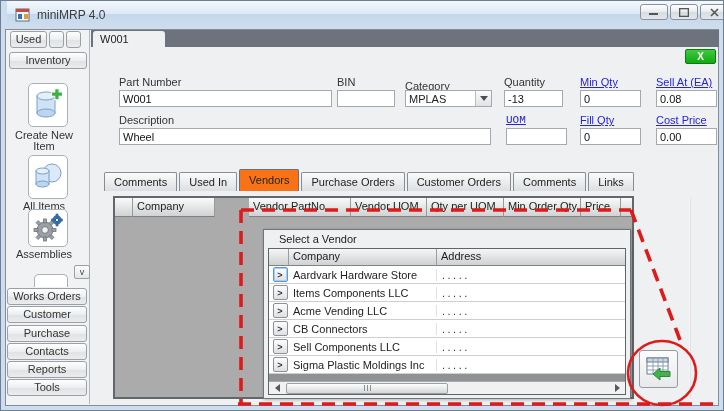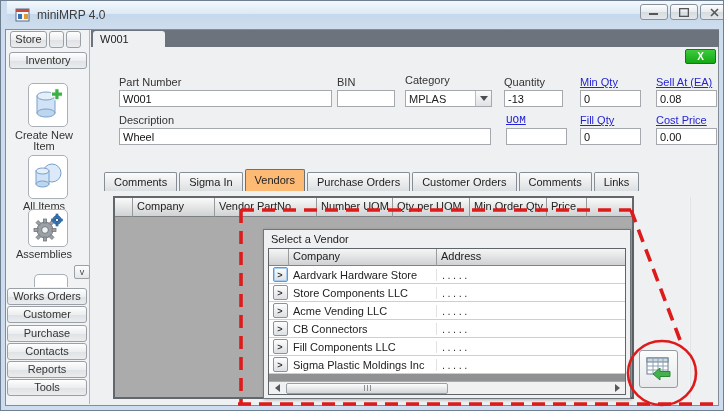--- a/index.html
+++ b/index.html
@@ -36,32 +36,32 @@
   .combo-text { flex:1; padding:2px 3px; }
   .combo-arrow { width:16px; border-left:1px solid #b9bdc1; background:linear-gradient(#fbfbfb,#dfe2e5); display:flex; align-items:center; justify-content:center; }
   .tri-down { width:0; height:0; border-left:4px solid transparent; border-right:4px solid transparent; border-top:5px solid #4a4f54; }
   .green-x { position:absolute; left:684px; top:48px; width:31px; height:15px; background:linear-gradient(#3ecb3e,#13a813);
     border:1px solid #0a7d0a; border-radius:2px; color:#fff; font-weight:bold; font-size:10px; text-align:center; line-height:13px; cursor:default; }
 
   
   .dtabs { position:absolute; left:103px; top:168px; height:22px; display:flex; align-items:flex-end; }
   .dtab { height:19px; line-height:18px; padding:0 9px; margin-right:2px; border:1px solid #878d94; border-bottom:none;
     border-radius:2px 2px 0 0; background:linear-gradient(#fbfbfb,#dcdfe1); color:#222; cursor:default; white-space:nowrap; }
-  .dtab.active { height:22px; line-height:21px; background:#fdba74; border-color:#6b7077; }
+  .dtab.active { height:22px; line-height:21px; background:#f97316; border-color:#6b7077; }
 
   
   .vgrid { position:absolute; left:112px; top:195px; width:521px; height:203px; border:2px solid #62676c; background:#ababab; }
   .vg-head { display:flex; height:19px; }
   .vg-cell { border-right:1px solid #979a9c; border-bottom:1px solid #7e8184; background:linear-gradient(#fafafa,#d0d2d3);
     padding:2px 4px; color:#222; white-space:nowrap; overflow:hidden; }
   .panel-divider { position:absolute; left:688px; top:196px; width:2px; height:202px; background:linear-gradient(90deg,#fbfcfd,#d8dbdd); }
 
   
   .popup { position:absolute; left:262px; top:228px; width:368px; height:170px; background:#eef0f1; border:1px solid #70757a;
-    box-shadow:1px 1px 3px rgba(0,0,0,.25); }
+    box-shadow:1px 1px 3px rgba(0,0,0,.25);padding-left:8px; }
   .popup-title { padding:3px 0 0 7px; color:#222; }
   .pgrid { position:absolute; left:4px; top:18px; width:358px; height:147px; border:1px solid #5f6468; background:#fff; display:flex; flex-direction:column; }
   .pg-head { display:flex; height:17px; }
   .pg-hcell { background:linear-gradient(#f6f6f6,#cfd1d2); border-right:1px solid #9a9d9f; border-bottom:1px solid #808386; padding:1px 4px; }
   .prow { display:flex; height:18px; border-bottom:1px solid #cfcfcf; background:#fff; align-items:center; }
   .rowbtn { width:15px; height:15px; margin-left:2px; border:1px solid #8d9298; border-radius:2px;
     background:linear-gradient(#fdfdfd,#dde0e3); font-size:9px; font-weight:bold; color:#333; line-height:12px; text-align:center; cursor:default; }
   .rowbtn.focused { border:1px solid #5b9bd5; box-shadow:0 0 0 1px #a8cdf0 inset; }
   .pcell-rowhead { width:20px; display:flex; justify-content:center; }
   .pcell-company { width:148px; padding-left:4px; border-right:1px solid #e2e2e2; overflow:hidden; white-space:nowrap; }
@@ -109,21 +109,21 @@
     <div class="winbtn" style="left:693px; width:29px;">
       <svg width="9" height="9">
           <path d="M1 1 L8 8 M8 1 L1 8" stroke="#555" stroke-width="1.6"></path>
         </svg>
     </div>
   </div>
 
   <div class="app-area"></div>
 
   <div class="sidebar"></div>
-  <div class="sbtn" style="left:9px; top:30px; width:37px;">Store</div>
+  <div class="sbtn" style="left:9px; top:30px; width:37px;">Used</div>
   <div class="sbtn" style="left:48px; top:30px; width:15px;"></div>
   <div class="sbtn" style="left:65px; top:30px; width:15px;"></div>
   <div class="sbtn" style="left:8px; top:51px; width:78px;">Inventory</div>
 
   <div class="icon-tile" style="left:27px; top:82px; height:44px;">
     <svg width="34" height="36" viewBox="0 0 34 36">
       <rect x="6" y="9" width="18" height="17" fill="#cfe2f6" stroke="#7aa0c8"></rect>
       <ellipse cx="15" cy="26" rx="9" ry="4" fill="#bcd6f0" stroke="#7aa0c8"></ellipse>
       <ellipse cx="15" cy="9" rx="9" ry="4" fill="#e4effa" stroke="#7aa0c8"></ellipse>
       <path d="M25 2 h5 v4 h4 v5 h-4 v4 h-5 v-4 h-4 v-5 h4 z" fill="#3cb043" stroke="#ffffff" stroke-width="1.2" transform="scale(0.85) translate(3,0)"></path>
@@ -181,21 +181,21 @@
 
   <div class="tabstrip"></div>
   <div class="doc-tab">W001</div>
 
   <div class="green-x">X</div>
 
   <span class="flabel" style="left:118px; top:75px;">Part Number</span>
   <input class="finput" style="left: 118px; top: 89px; width: 213px;" value="W001">
   <span class="flabel" style="left:336px; top:75px;">BIN</span>
   <input class="finput" style="left: 336px; top: 89px; width: 58px;" value="">
-  <span class="flabel" style="left:404px; top:73px;">Category</span>
+  <span class="flabel" style="left:404px; top:79px;">Category</span>
   <div class="combo" style="left:404px; top:89px; width:87px;">
     <div class="combo-text">MPLAS</div>
     <div class="combo-arrow">
         <div class="tri-down"></div>
       </div>
   </div>
   <span class="flabel" style="left:503px; top:75px;">Quantity</span>
   <input class="finput" style="left: 503px; top: 89px; width: 59px;" value="-13">
   <span class="flink" style="left:579px; top:75px;">Min Qty</span>
   <input class="finput" style="left: 579px; top: 89px; width: 61px;" value="0">
@@ -206,34 +206,34 @@
   <input class="finput" style="left: 118px; top: 127px; width: 372px;" value="Wheel">
   <span class="flink" style="left:505px; top:113px;font-family:Liberation Mono, monospace;">UOM</span>
   <input class="finput" style="left: 505px; top: 127px; width: 61px;" value="">
   <span class="flink" style="left:579px; top:113px;">Fill Qty</span>
   <input class="finput" style="left: 579px; top: 127px; width: 61px;" value="0">
   <span class="flink" style="left:655px; top:113px;">Cost Price (EA)</span>
   <input class="finput" style="left: 655px; top: 127px; width: 61px;" value="0.00">
 
   <div class="dtabs">
     <div class="dtab">Comments</div>
-    <div class="dtab">Sigma In</div>
+    <div class="dtab">Used In</div>
     <div class="dtab active">Vendors</div>
     <div class="dtab">Purchase Orders</div>
     <div class="dtab">Customer Orders</div>
     <div class="dtab">Comments</div>
     <div class="dtab">Links</div>
   </div>
 
   <div class="vgrid">
     <div class="vg-head">
       <div class="vg-cell" style="width:18px;"></div>
       <div class="vg-cell" style="width:82px;">Company</div>
-      <div class="vg-cell" style="width:102px;">Vendor PartNo</div>
-      <div class="vg-cell" style="width:76px;">Number UOM</div>
+      <div class="vg-cell" style="width:102px;margin-left:34px;">Vendor PartNo</div>
+      <div class="vg-cell" style="width:76px;">Vendor UOM</div>
       <div class="vg-cell" style="width:77px;">Qty per UOM</div>
       <div class="vg-cell" style="width:77px;">Min Order Qty</div>
       <div class="vg-cell" style="width:40px;">Price</div>
       <div class="vg-cell" style="flex:1; border-right:none;"></div>
     </div>
   </div>
   <div class="panel-divider"></div>
 
   <div class="popup">
     <div class="popup-title">Select a Vendor</div>
@@ -248,42 +248,42 @@
         <div class="pcell-rowhead">
             <button class="rowbtn focused">&gt;</button>
           </div>
         <div class="pcell-company">Aardvark Hardware Store</div>
         <div class="pcell-address">.....</div>
       </div>
       <div class="prow">
         <div class="pcell-rowhead">
             <button class="rowbtn">&gt;</button>
           </div>
-        <div class="pcell-company">Store Components LLC</div>
+        <div class="pcell-company">Items Components LLC</div>
         <div class="pcell-address">.....</div>
       </div>
       <div class="prow">
         <div class="pcell-rowhead">
             <button class="rowbtn">&gt;</button>
           </div>
         <div class="pcell-company">Acme Vending LLC</div>
         <div class="pcell-address">.....</div>
       </div>
       <div class="prow">
         <div class="pcell-rowhead">
             <button class="rowbtn">&gt;</button>
           </div>
         <div class="pcell-company">CB Connectors</div>
         <div class="pcell-address">.....</div>
       </div>
       <div class="prow">
         <div class="pcell-rowhead">
             <button class="rowbtn">&gt;</button>
           </div>
-        <div class="pcell-company">Fill Components LLC</div>
+        <div class="pcell-company">Sell Components LLC</div>
         <div class="pcell-address">.....</div>
       </div>
       <div class="prow">
         <div class="pcell-rowhead">
             <button class="rowbtn">&gt;</button>
           </div>
         <div class="pcell-company">Sigma Plastic Moldings Inc</div>
         <div class="pcell-address">.....</div>
       </div>
 

